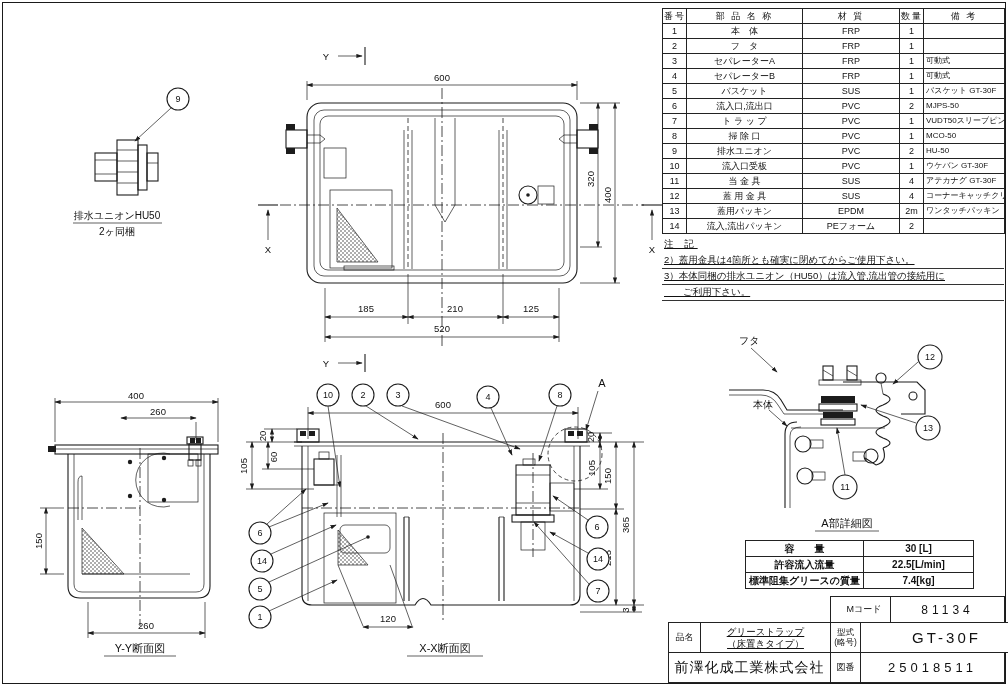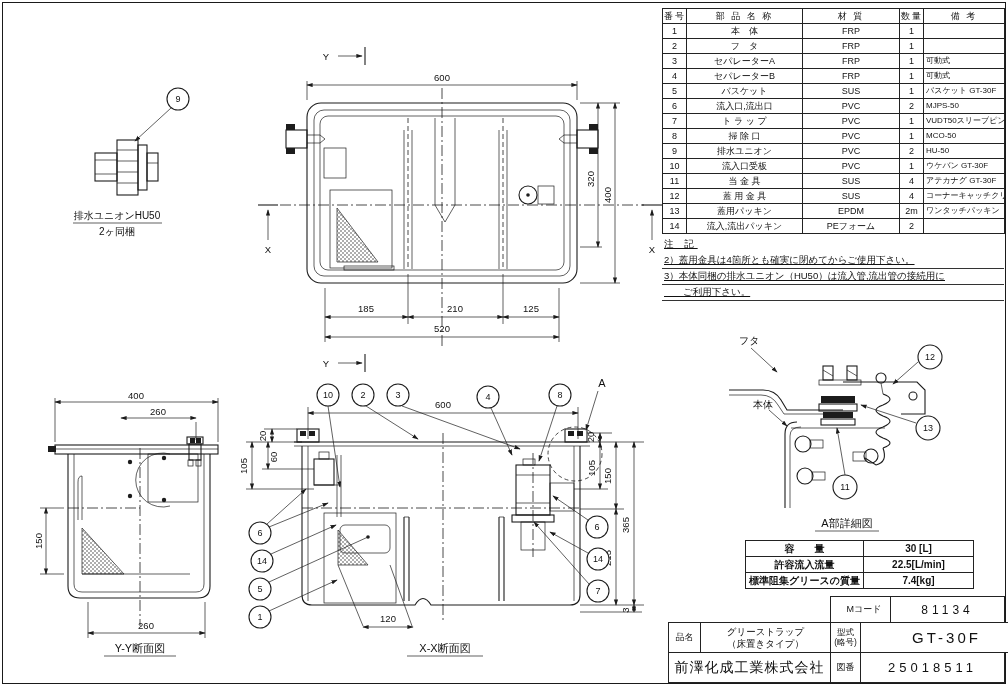--- a/index.html
+++ b/index.html
@@ -37,21 +37,21 @@
 
   
   .tb{position:absolute;left:668px;top:596px;width:337px;height:87px;}
   .tb .cell{position:absolute;border:1px solid #222;box-sizing:border-box;
             display:flex;align-items:center;justify-content:center;text-align:center;background:#fff;}
   .tb .small{font-size:9px;}
   .tb .mcode{font-size:12px;letter-spacing:4px;}
   .tb .model{font-size:15px;letter-spacing:3px;}
   .tb .zuban{font-size:13px;letter-spacing:4px;}
   .tb .company{font-size:14px;letter-spacing:1px;}
-  .tb .pname{font-size:9.5px;line-height:1.25;}
+  .tb .pname{font-size:9.5px;line-height:1.25;text-decoration:underline;}
   .tb .two{font-size:8.5px;line-height:1.15;}
 </style>
 </head>
 <body>
 
 <div class="sheet">
   <div class="frame"></div>
 
   <svg style="left:55px;top:35px" width="190" height="210" viewBox="0 0 190 210">
     <defs>

